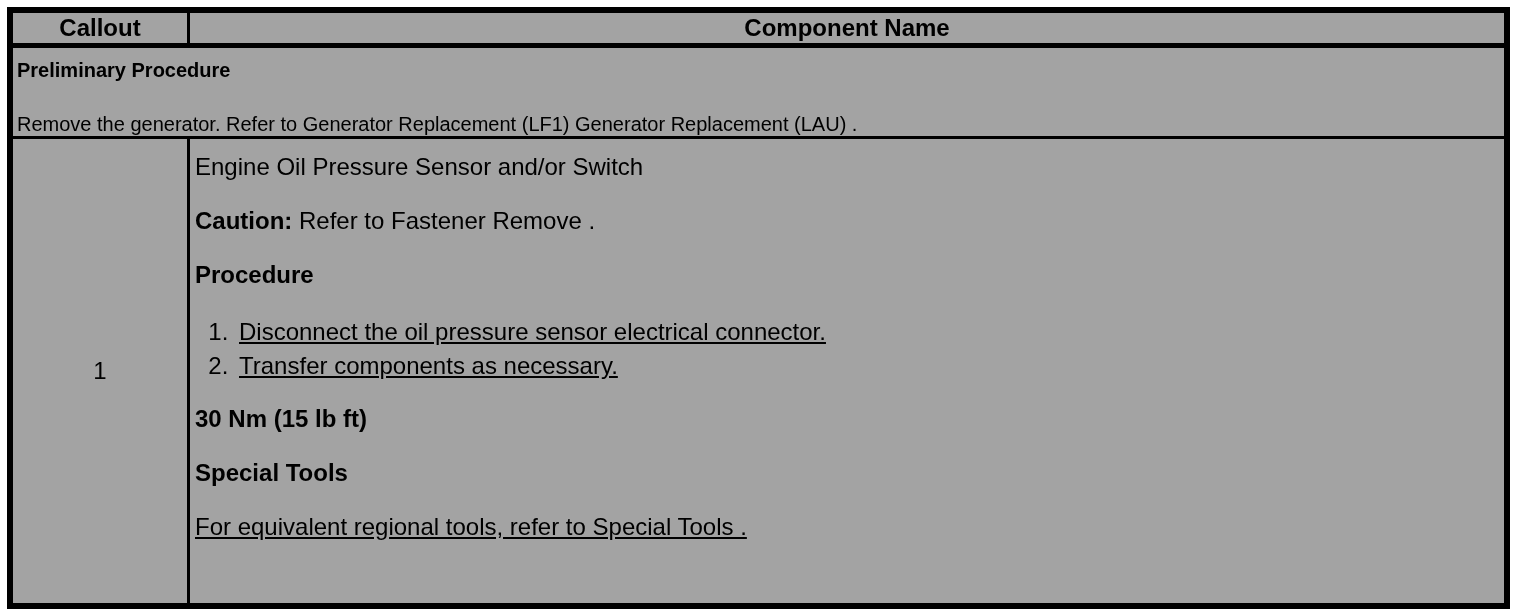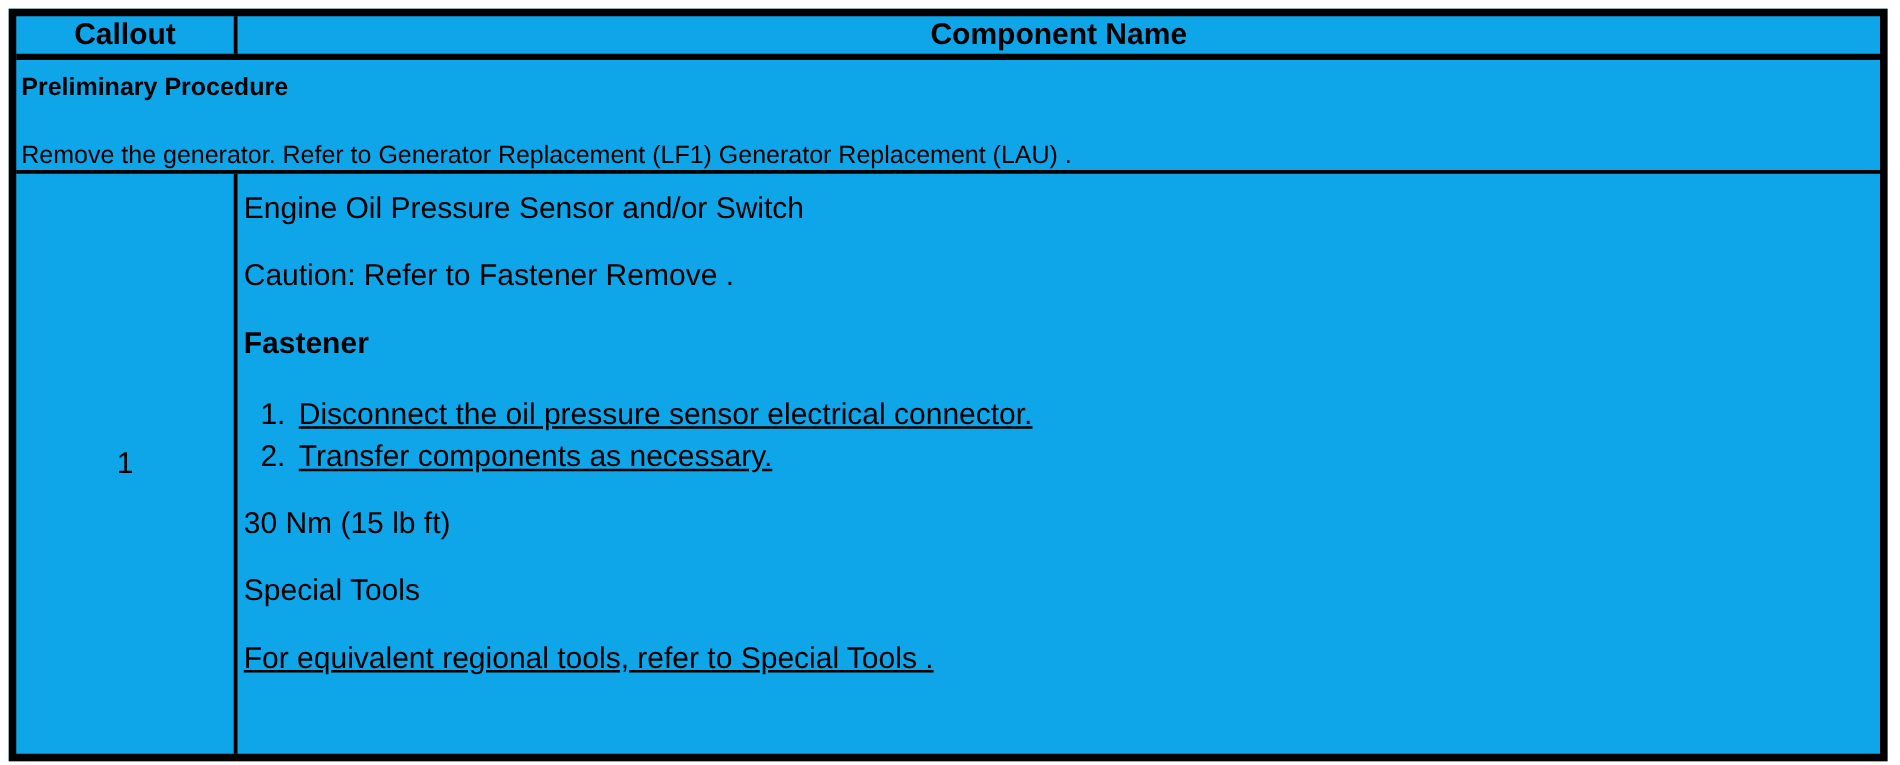--- a/index.html
+++ b/index.html
@@ -16,21 +16,21 @@
     overflow: hidden;
   }
   .doc-table {
     position: absolute;
     left: 7px;
     top: 7px;
     width: 1503px;
     height: 602px;
     border: 6px solid #000000;
     box-sizing: border-box;
-    background: #0ea5e9;
+    background: #a3a3a3;
     display: flex;
     flex-direction: column;
   }
   .header-row {
     display: flex;
     flex-direction: row;
     height: 35px;
     flex: 0 0 auto;
     border-bottom: 5px solid #000000;
     box-sizing: border-box;
@@ -89,21 +89,21 @@
     flex: 1 1 auto;
     padding: 14px 10px 18px 5px;
     font-size: 24px;
     line-height: 28px;
     box-sizing: border-box;
   }
   .component-cell p {
     margin: 0 0 26px 0;
   }
   .bold {
-    font-weight: normal;
+    font-weight: bold;
   }
   .procedure-heading {
     font-weight: bold;
     margin-left: 38px;
   }
   ol.steps {
     margin: 0 0 22px 0;
     padding: 0 0 0 40px;
   }
   ol.steps li {
@@ -138,21 +138,21 @@
     </div>
 
     <div class="component-cell">
       <p>Engine Oil Pressure Sensor and/or Switch</p>
 
       <p>
         <span class="bold">Caution:</span>
         <span>Refer to Fastener Remove .</span>
       </p>
 
-      <p class="procedure-heading">Fastener</p>
+      <p class="procedure-heading">Procedure</p>
 
       <ol class="steps">
         <li>Disconnect the oil pressure sensor electrical connector.</li>
         <li>Transfer components as necessary.</li>
       </ol>
 
       <p class="bold">30 Nm (15 lb ft)</p>
 
       <p class="bold">Special Tools</p>
 

